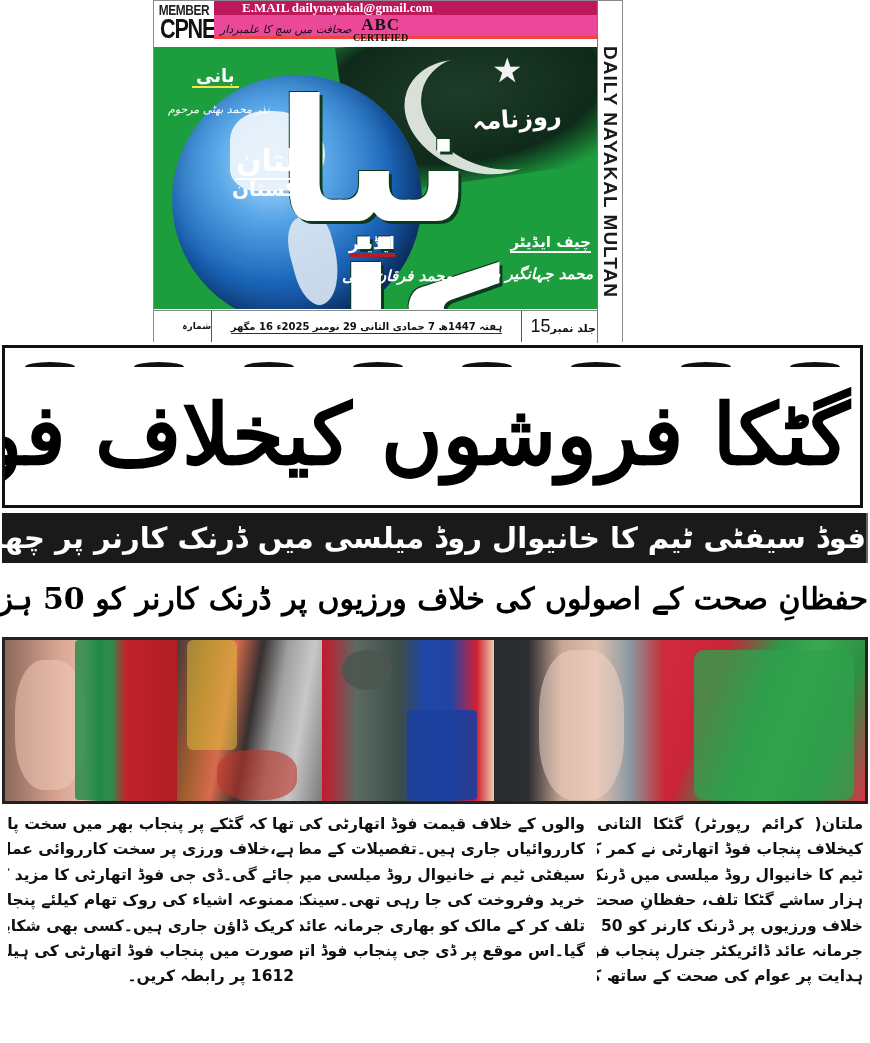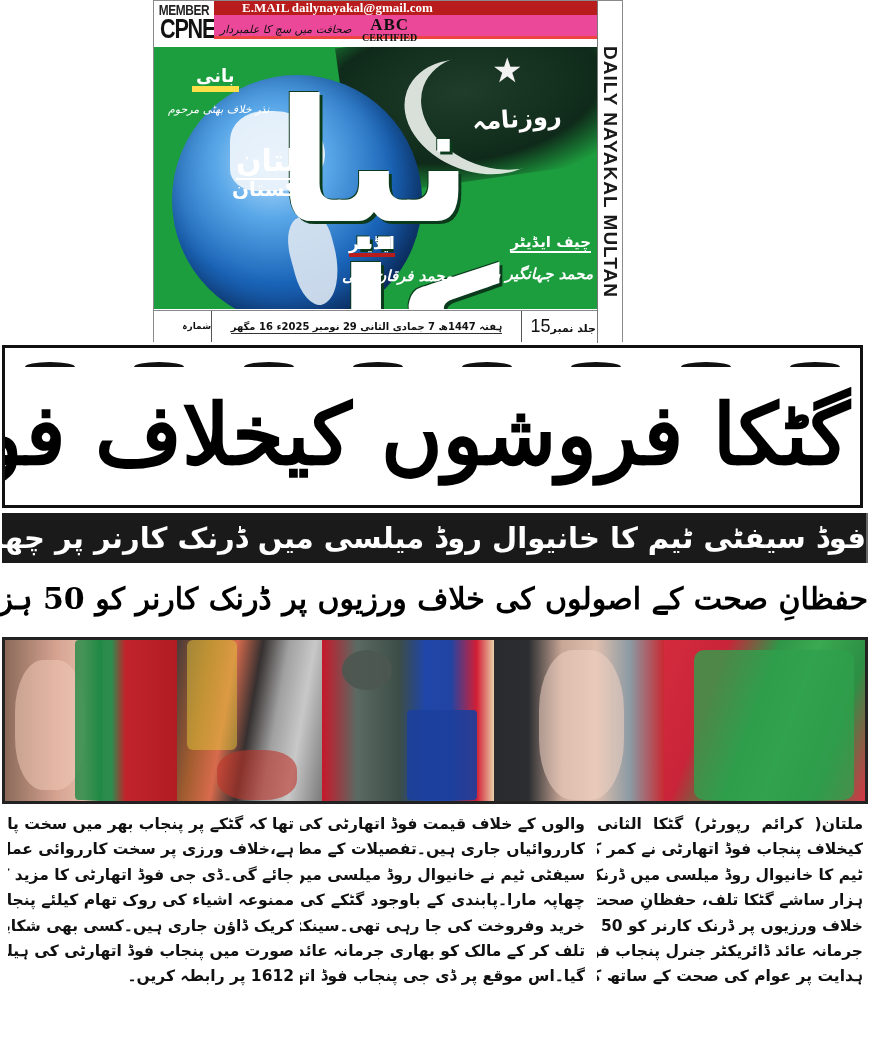--- a/index.html
+++ b/index.html
@@ -14,31 +14,31 @@
   .mh-top {
     position: absolute; left: 0; top: 0; width: 445px; height: 50px;
   }
   .member-box {
     position: absolute; left: 0; top: 0; width: 60px; height: 46px; background: #fff;
     text-align: center; line-height: 1;
   }
   .member-box .m1 { font-family: "Liberation Sans", sans-serif; font-weight: bold; font-size: 14px; letter-spacing: -0.5px; color: #222; display:block; margin-top:2px; transform: scaleX(0.85); }
   .member-box .m2 { font-family: "Liberation Sans", sans-serif; font-weight: bold; font-size: 27px; letter-spacing: -1.5px; color: #111; display:block; transform: scaleX(0.8); margin-top:-1px; }
   .email-bar {
-    position: absolute; left: 60px; top: 0; width: 385px; height: 14px; background: #b91c1c;
+    position: absolute; left: 60px; top: 0; width: 385px; height: 14px; background: #be185d;
     color: #fff; font-family: "Liberation Serif", serif; font-weight: bold; font-size: 13px;
     line-height: 14px; padding-left: 28px; white-space: nowrap;
   }
   .tag-row {
     position: absolute; left: 60px; top: 14px; width: 385px; height: 24px; background: #ec4899;
     border-bottom: 3px solid #ef4444;
   }
   .tag-left { position: absolute; left: 6px; top: 8px; font-size: 11px; direction: rtl; font-style: italic; color:#111; }
   .tag-right { position: absolute; right: 4px; top: 8px; font-size: 11px; direction: rtl; font-style: italic; color:#111;margin-top:36px; }
-  .abc { position: absolute; left: 148px; top: 1px; text-align: center; font-family: "Liberation Serif", serif; font-weight: bold; line-height: 1; }
+  .abc { position: absolute; left: 139px; top: 1px; text-align: center; font-family: "Liberation Serif", serif; font-weight: bold; line-height: 1; }
   .abc .a1 { font-size: 17px; letter-spacing: 1px; display:block; }
   .abc .a2 { font-size: 10px; display:block; }
 
   .mh-art {
     position: absolute; left: 0; top: 46px; width: 445px; height: 262px;
     background: #1d9e3e; overflow: hidden;
   }
   .flag-dark {
     position: absolute; left: 190px; top: -20px; width: 300px; height: 150px;
     background: radial-gradient(ellipse at 40% 40%, #1f3d2a 0%, #0f2a1a 55%, rgba(15,42,26,0) 80%);
@@ -55,21 +55,21 @@
       radial-gradient(circle at 40% 35%, #bfe2ff 0%, #5aa8e8 25%, #1a64b8 55%, #0b2f6e 85%);
     box-shadow: inset -10px -10px 30px rgba(0,0,0,.35);
   }
   .land1 { position:absolute; left:58px; top:36px; width:95px; height:80px; background:#eef4fb; border-radius: 40% 60% 50% 30%; opacity:.92; }
   .land2 { position:absolute; left:120px; top:140px; width:45px; height:90px; background:#dde7f2; border-radius: 40% 30% 60% 40%; opacity:.9; transform: rotate(-15deg); }
   .title-big {
     position: absolute; left: 50px; top: 30px; width: 340px; height: 230px;
     font-size: 170px; line-height: 1; color: #fff; font-weight: bold; direction: rtl; text-align: center;
     text-shadow: 3px 3px 0 #0b3a1c, -1px -1px 0 #0b3a1c;
   }
-  .founder-label { position:absolute; left: 38px; top: 18px; color:#fff; font-size: 18px; font-weight:bold; direction: rtl; border-bottom: 6px solid #fde047; padding: 0 4px; }
+  .founder-label { position:absolute; left: 38px; top: 18px; color:#fff; font-size: 18px; font-weight:bold; direction: rtl; border-bottom: 2px solid #fde047; padding: 0 4px; }
   .founder-name { position:absolute; left: 14px; top: 56px; color:#fff; font-size: 11px; font-style: italic; direction: rtl; }
   .city1 { position:absolute; left: 82px; top: 96px; color:#fff; font-size: 30px; font-weight:bold; direction: rtl; border-bottom: 2px solid #fff; }
   .city2 { position:absolute; left: 78px; top: 130px; color:#fff; font-size: 20px; font-weight:bold; direction: rtl; }
   .daily-label { position:absolute; left: 318px; top: 58px; color:#fff; font-size: 24px; font-weight:bold; direction: rtl; transform: rotate(-4deg); }
   .chief-label { position:absolute; right: 8px; top: 186px; color:#fff; font-size: 15px; font-weight:bold; direction: rtl; border-bottom: 2px solid #fff; }
   .chief-name { position:absolute; right: 6px; top: 218px; color:#fff; font-size: 15px; font-style: italic; font-weight:bold; direction: rtl; }
   .editor-label { position:absolute; left: 195px; top: 186px; color:#fff; font-size: 17px; font-weight:bold; direction: rtl; border-bottom: 4px solid #b91c1c; }
   .editor-name { position:absolute; left: 188px; top: 220px; color:#fff; font-size: 15px; font-style: italic; font-weight:bold; direction: rtl; }
 
   .info-bar {
@@ -169,21 +169,21 @@
   <div class="mh-art">
     <div class="flag-dark"></div>
     <div class="crescent"></div>
     <div class="star">★</div>
     <div class="globe">
       <div class="land1"></div>
       <div class="land2"></div>
     </div>
     <div class="title-big">نیا کل</div>
     <div class="founder-label">بانی</div>
-    <div class="founder-name">نذر خلاف بھٹی مرحوم</div>
+    <div class="founder-name">نذر محمد بھٹی مرحوم</div>
     <div class="city1">ملتان</div>
     <div class="city2">پاکستان</div>
     <div class="daily-label">روزنامہ</div>
     <div class="chief-label">چیف ایڈیٹر</div>
     <div class="chief-name">محمد جہانگیر بھٹی</div>
     <div class="editor-label">ایڈیٹر</div>
     <div class="editor-name">محمد فرقان بھٹی</div>
   </div>
 
   <div class="info-bar">
@@ -248,21 +248,20 @@
     <span class="col-line">ٹیم کا خانیوال روڈ میلسی میں ڈرنک کارنر پر چھاپہ 1</span>
     <span class="col-line">ہزار ساشے گٹکا تلف، حفظانِ صحت کے اصولوں کی</span>
     <span class="col-line">خلاف ورزیوں پر ڈرنک کارنر کو 50 ہزار روپے</span>
     <span class="col-line">جرمانہ عائد  ڈائریکٹر جنرل پنجاب فوڈ اتھارٹی کی</span>
     <span class="col-line">ہدایت پر عوام کی صحت کے ساتھ کھلواڑ کرنے</span>
   </div>
   <div class="col col-mid">
     <span class="col-line">والوں کے خلاف قیمت فوڈ اتھارٹی کی</span>
     <span class="col-line">کارروائیاں جاری ہیں۔تفصیلات کے مطابق فوڈ</span>
     <span class="col-line">سیفٹی ٹیم نے خانیوال روڈ میلسی میں ڈرنک کارنر پر</span>
-    <span class="col-line">چھاپہ مارا۔پابندی کے باوجود گٹکے کی</span>
     <span class="col-line">خرید وفروخت کی جا رہی تھی۔سینکڑوں ساشے گٹکا</span>
     <span class="col-line">تلف کر کے مالک کو بھاری جرمانہ عائد کر دیا</span>
     <span class="col-line">گیا۔اس موقع پر ڈی جی پنجاب فوڈ اتھارٹی کا کہنا</span>
   </div>
   <div class="col col-left">
     <span class="col-line">تھا کہ گٹکے پر پنجاب بھر میں سخت پابندی</span>
     <span class="col-line">ہے،خلاف ورزی پر سخت کارروائی عمل میں لائی</span>
     <span class="col-line">جائے گی۔ڈی جی فوڈ اتھارٹی کا مزید کہنا تھا کہ</span>
     <span class="col-line">ممنوعہ اشیاء کی روک تھام کیلئے پنجاب بھر میں</span>
     <span class="col-line">کریک ڈاؤن جاری ہیں۔کسی بھی شکایت کی</span>

